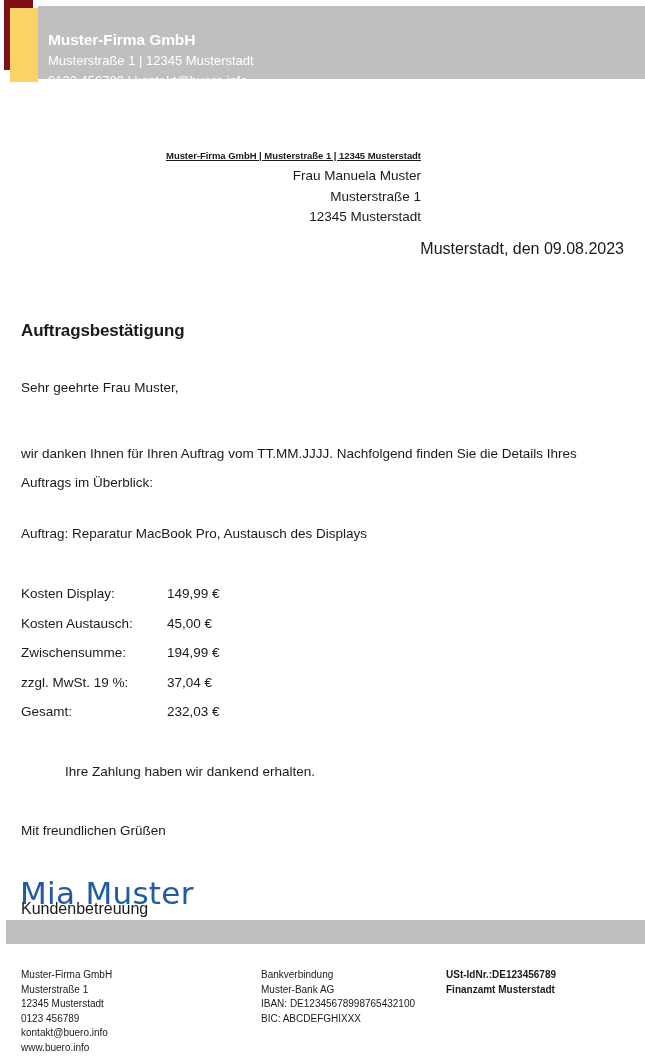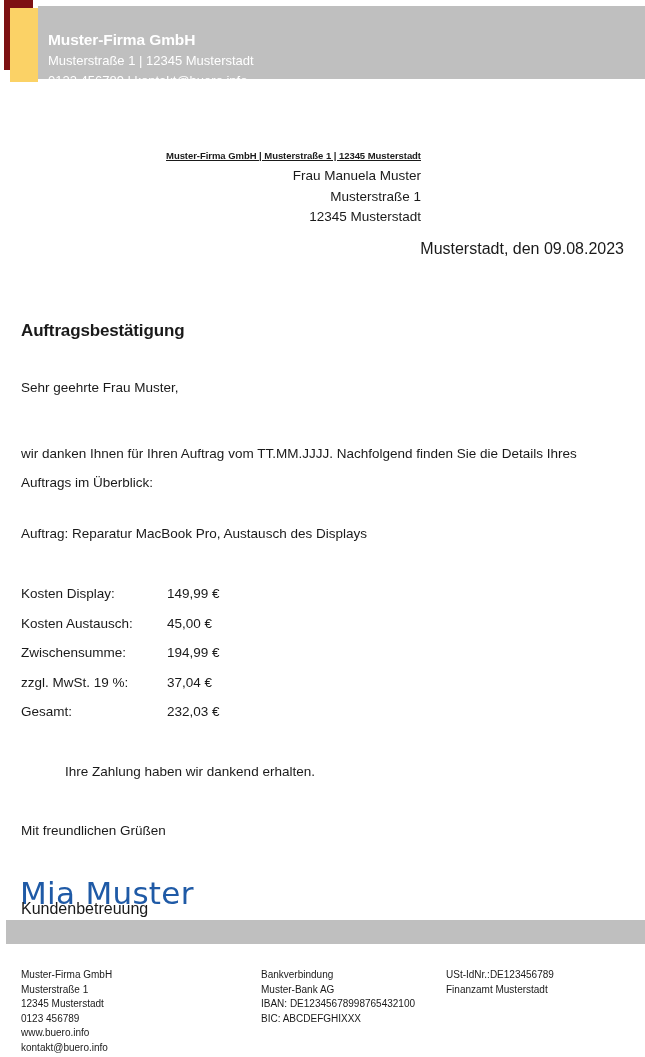--- a/index.html
+++ b/index.html
@@ -177,21 +177,21 @@
   .footer-cols {
     position: absolute;
     left: 21px; top: 968px;
     width: 624px;
     display: flex;
     font-size: 10px;
     line-height: 14.6px;
   }
   .footer-col-1 { width: 240px; }
   .footer-col-2 { width: 185px; }
-  .footer-col-3 { width: 190px; }
+  .footer-col-3 { width: 190px; font-weight: bold; }
   .footer-line { white-space: nowrap; }
 </style>
 </head>
 <body>
 
 <div class="letter-header">
   <div class="header-band">
     <div class="header-text">
       <div class="header-company">Muster-Firma GmbH</div>
       <div class="header-line">Musterstraße 1 | 12345 Musterstadt</div>
@@ -248,22 +248,22 @@
 <div class="signature-role">Kundenbetreuung</div>
 
 <div class="footer-band"></div>
 
 <div class="footer-cols">
   <div class="footer-col-1">
     <div class="footer-line">Muster-Firma GmbH</div>
     <div class="footer-line">Musterstraße 1</div>
     <div class="footer-line">12345 Musterstadt</div>
     <div class="footer-line">0123 456789</div>
+    <div class="footer-line">kontakt@buero.info</div>
     <div class="footer-line">www.buero.info</div>
-    <div class="footer-line">kontakt@buero.info</div>
   </div>
   <div class="footer-col-2">
     <div class="footer-line">Bankverbindung</div>
     <div class="footer-line">Muster-Bank AG</div>
     <div class="footer-line">IBAN: DE12345678998765432100</div>
     <div class="footer-line">BIC: ABCDEFGHIXXX</div>
   </div>
   <div class="footer-col-3">
     <div class="footer-line">USt-IdNr.:DE123456789</div>
     <div class="footer-line">Finanzamt Musterstadt</div>

